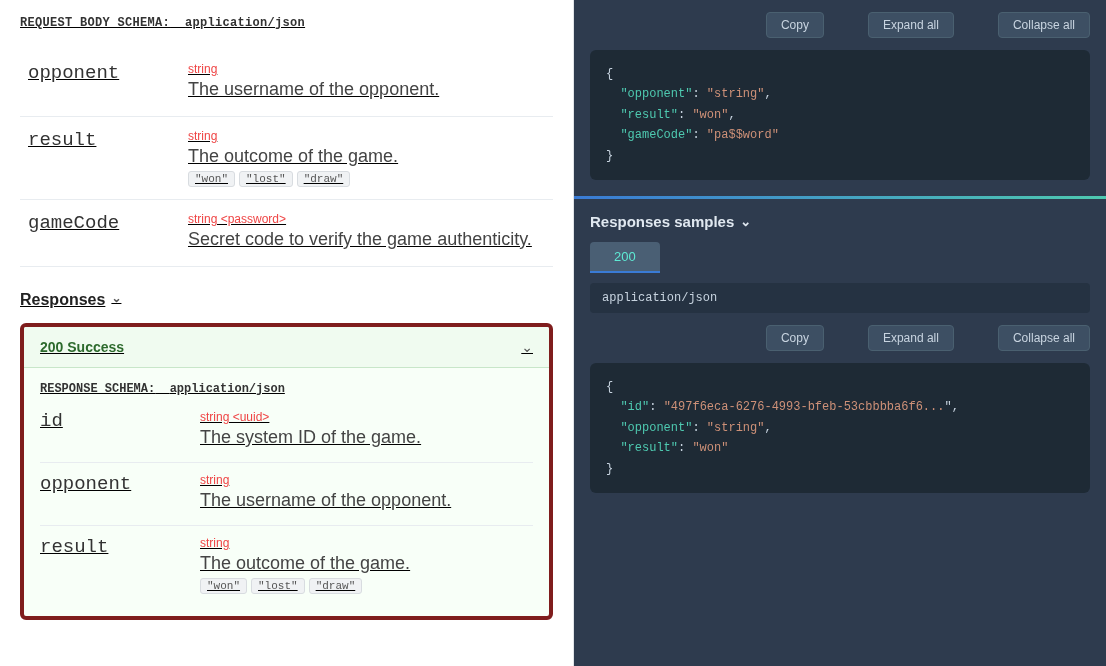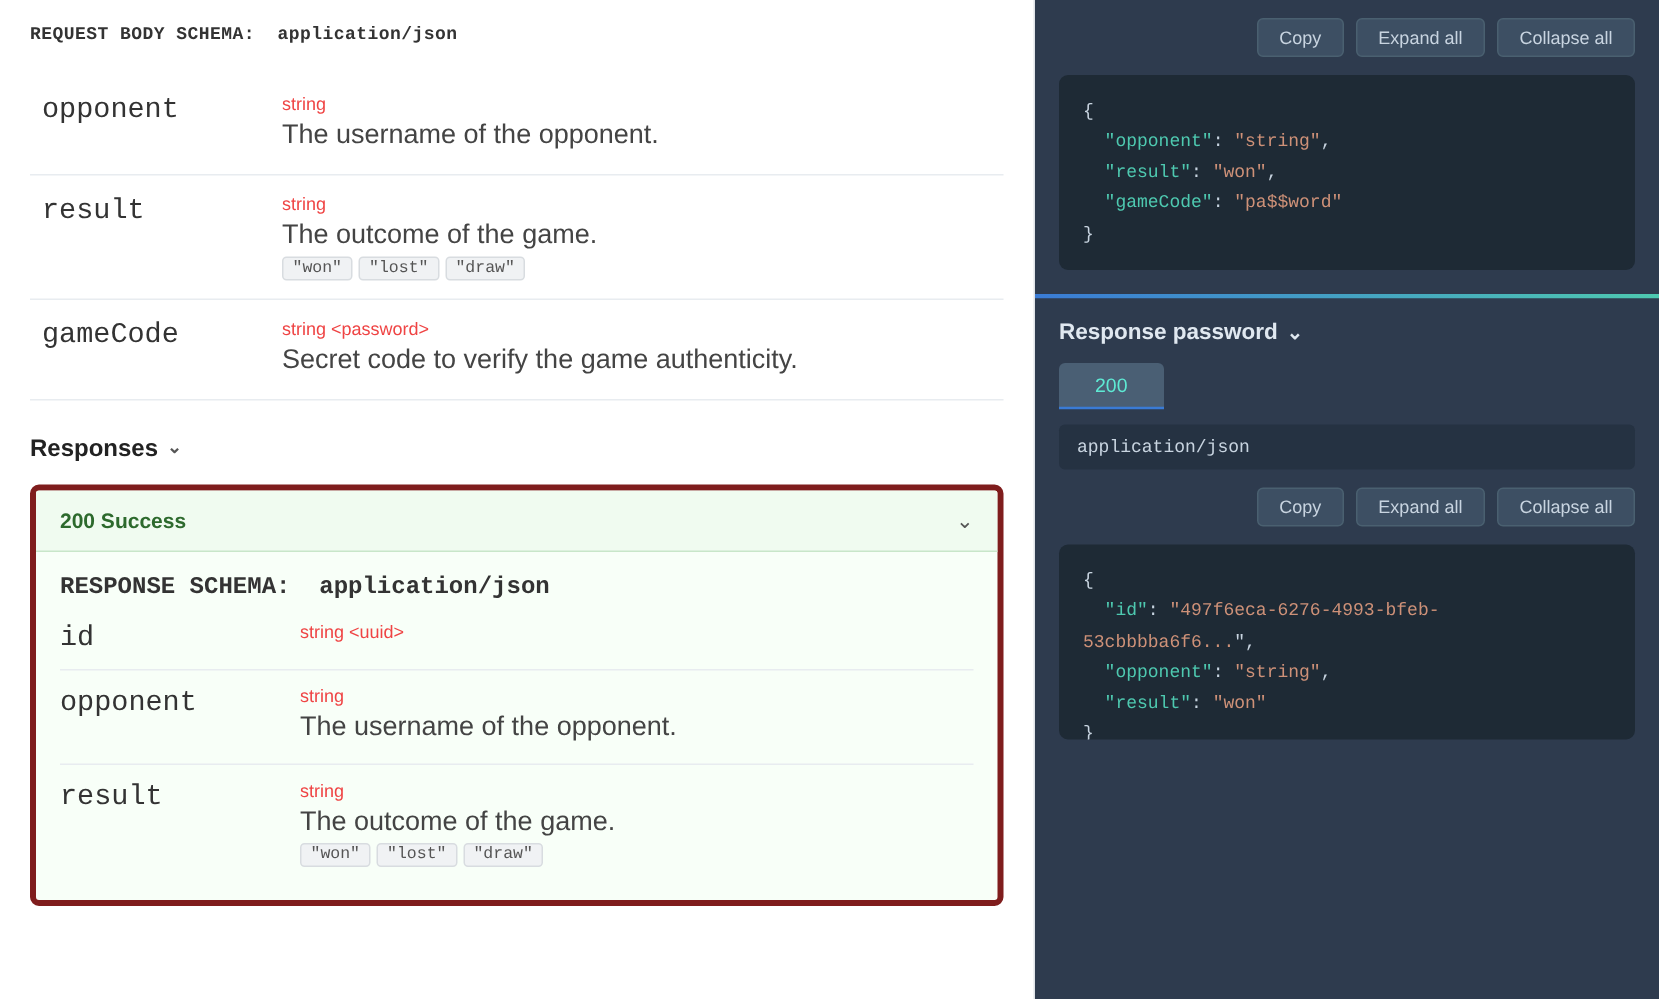--- a/index.html
+++ b/index.html
@@ -8,25 +8,26 @@
       font-size: 13px;
       background: #f5f7f9;
       display: flex;
       width: 1106px;
       min-height: 666px;
       overflow: hidden;
     }
 
     
     .left-panel {
-      width: 690px;
+      width: 574px;
       padding: 16px 20px;
       background: #fff;
       border-right: 1px solid #e0e4e8;
       overflow-y: auto;
+      text-decoration: underline;
     }
 
     .request-body-label {
       font-family: 'Courier New', monospace;
       font-size: 12px;
       color: #555;
       margin-bottom: 20px;
       font-weight: 600;
       letter-spacing: 0.3px;
     }
@@ -130,21 +131,21 @@
       color: #2d6a2d;
     }
 
     .dropdown-icon {
       color: #555;
       font-size: 14px;
     }
 
     .response-schema-label {
       font-family: 'Courier New', monospace;
-      font-size: 16px;
+      font-size: 12px;
       color: #555;
       font-weight: 600;
       padding: 14px 16px 4px;
     }
 
     .response-schema-label span {
       color: #333;
     }
 
     .response-fields {
@@ -185,20 +186,21 @@
 
     .toolbar-btn {
       background: #3d4f63;
       border: 1px solid #4a6070;
       border-radius: 4px;
       color: #c8d4e0;
       font-size: 12px;
       padding: 5px 14px;
       cursor: pointer;
       white-space: nowrap;
+      margin-left: 36px;
     }
 
     .code-block {
       background: #1e2a35;
       border-radius: 6px;
       padding: 14px 16px;
       font-family: 'Courier New', monospace;
       font-size: 12px;
       line-height: 1.7;
       color: #c8d4e0;
@@ -343,20 +345,21 @@
         <span>RESPONSE SCHEMA:</span>
         &nbsp;<span>application/json</span>
       </div>
 
       <div class="response-fields">
 
         <div class="response-field-row">
           <div class="field-name">id</div>
           <div class="field-details">
             <div class="field-type">string &lt;uuid&gt;</div>
+            <div class="field-desc">The system ID of the game.</div>
           </div>
         </div>
 
         <div class="response-field-row">
           <div class="field-name">opponent</div>
           <div class="field-details">
             <div class="field-type">string</div>
             <div class="field-desc">The username of the opponent.</div>
           </div>
         </div>
@@ -392,21 +395,21 @@
       &nbsp;&nbsp;<span class="json-key">"result"</span><span class="json-brace">: </span><span class="json-string">"won"</span><span class="json-brace">,</span><br>
       &nbsp;&nbsp;<span class="json-key">"gameCode"</span><span class="json-brace">: </span><span class="json-string">"pa$$word"</span><br>
       <span class="json-brace">}</span>
     </div>
   </div>
 
   <div class="divider-line"></div>
 
   <div class="response-samples-section">
     <div class="response-samples-header">
-      <span>Response password</span>
+      <span>Responses samples</span>
       <span style="font-size:13px;">⌄</span>
     </div>
 
     <div class="tab-bar">
       <div class="tab-item active">200</div>
     </div>
 
     <div class="media-type-bar">application/json</div>
 
     <div class="code-toolbar">

